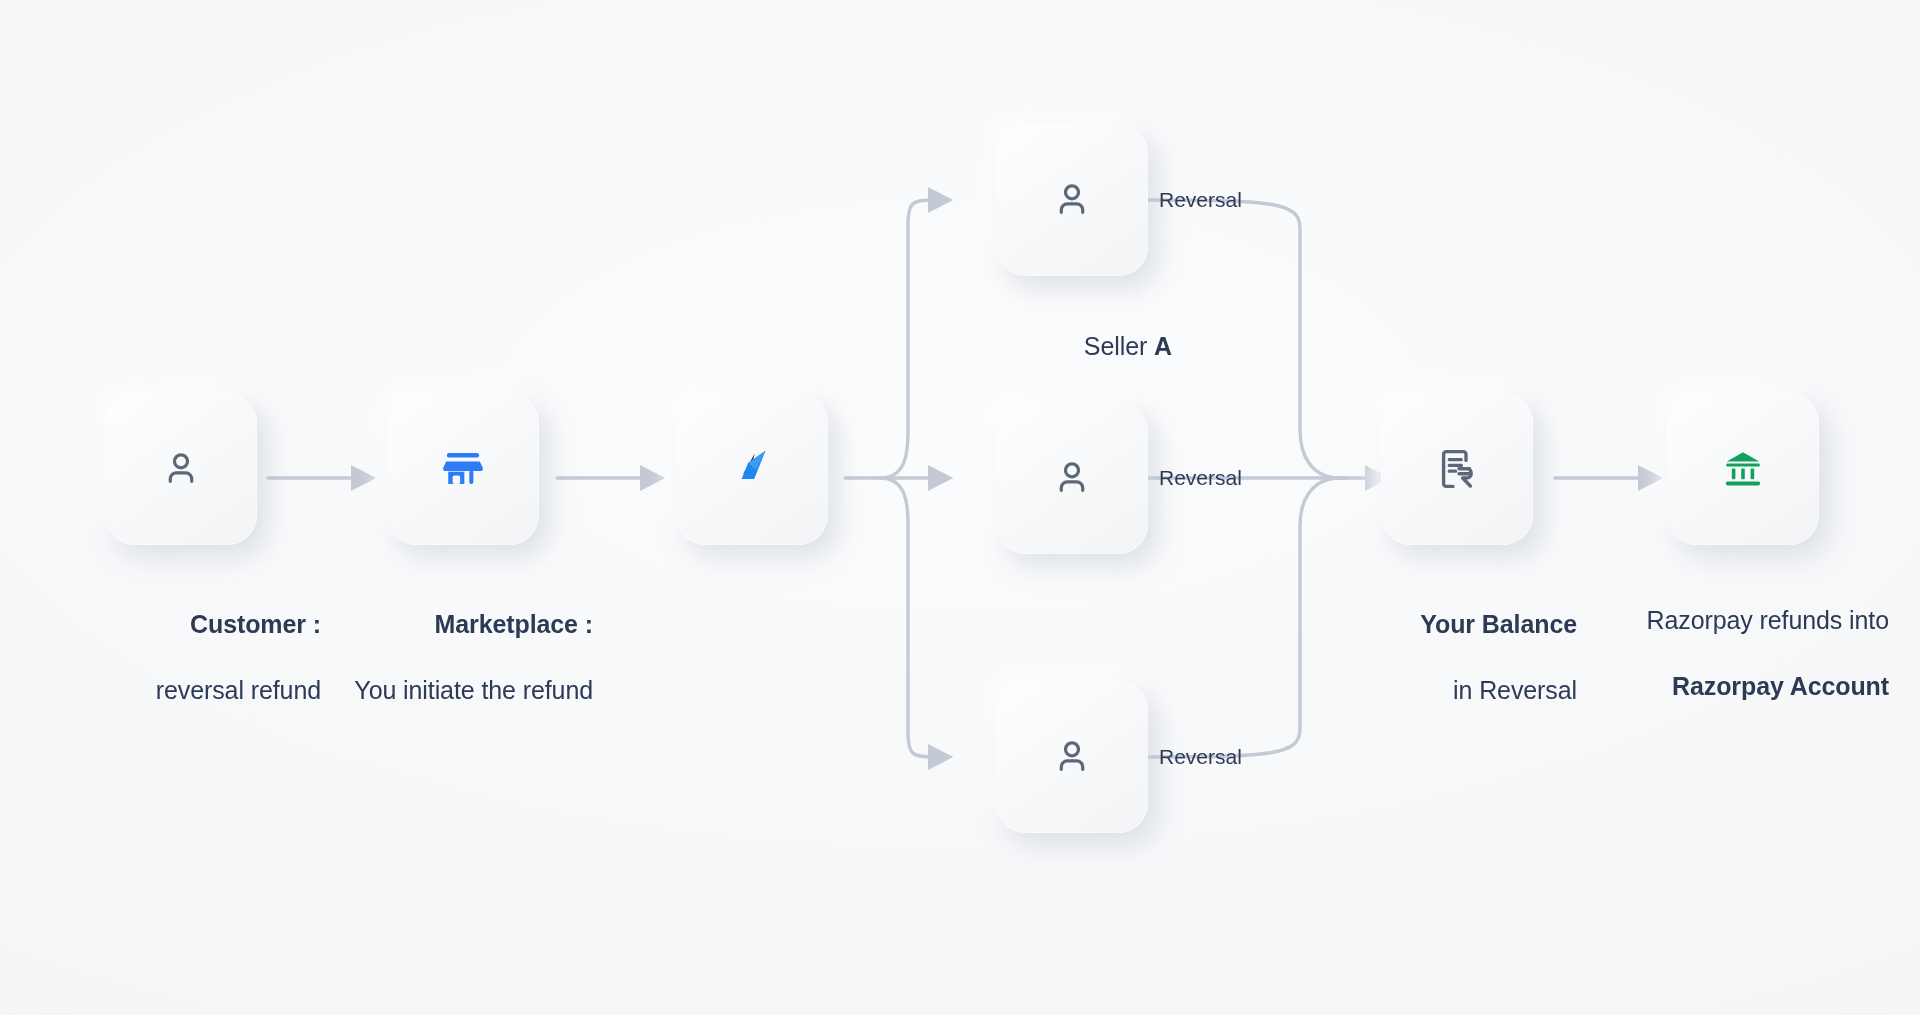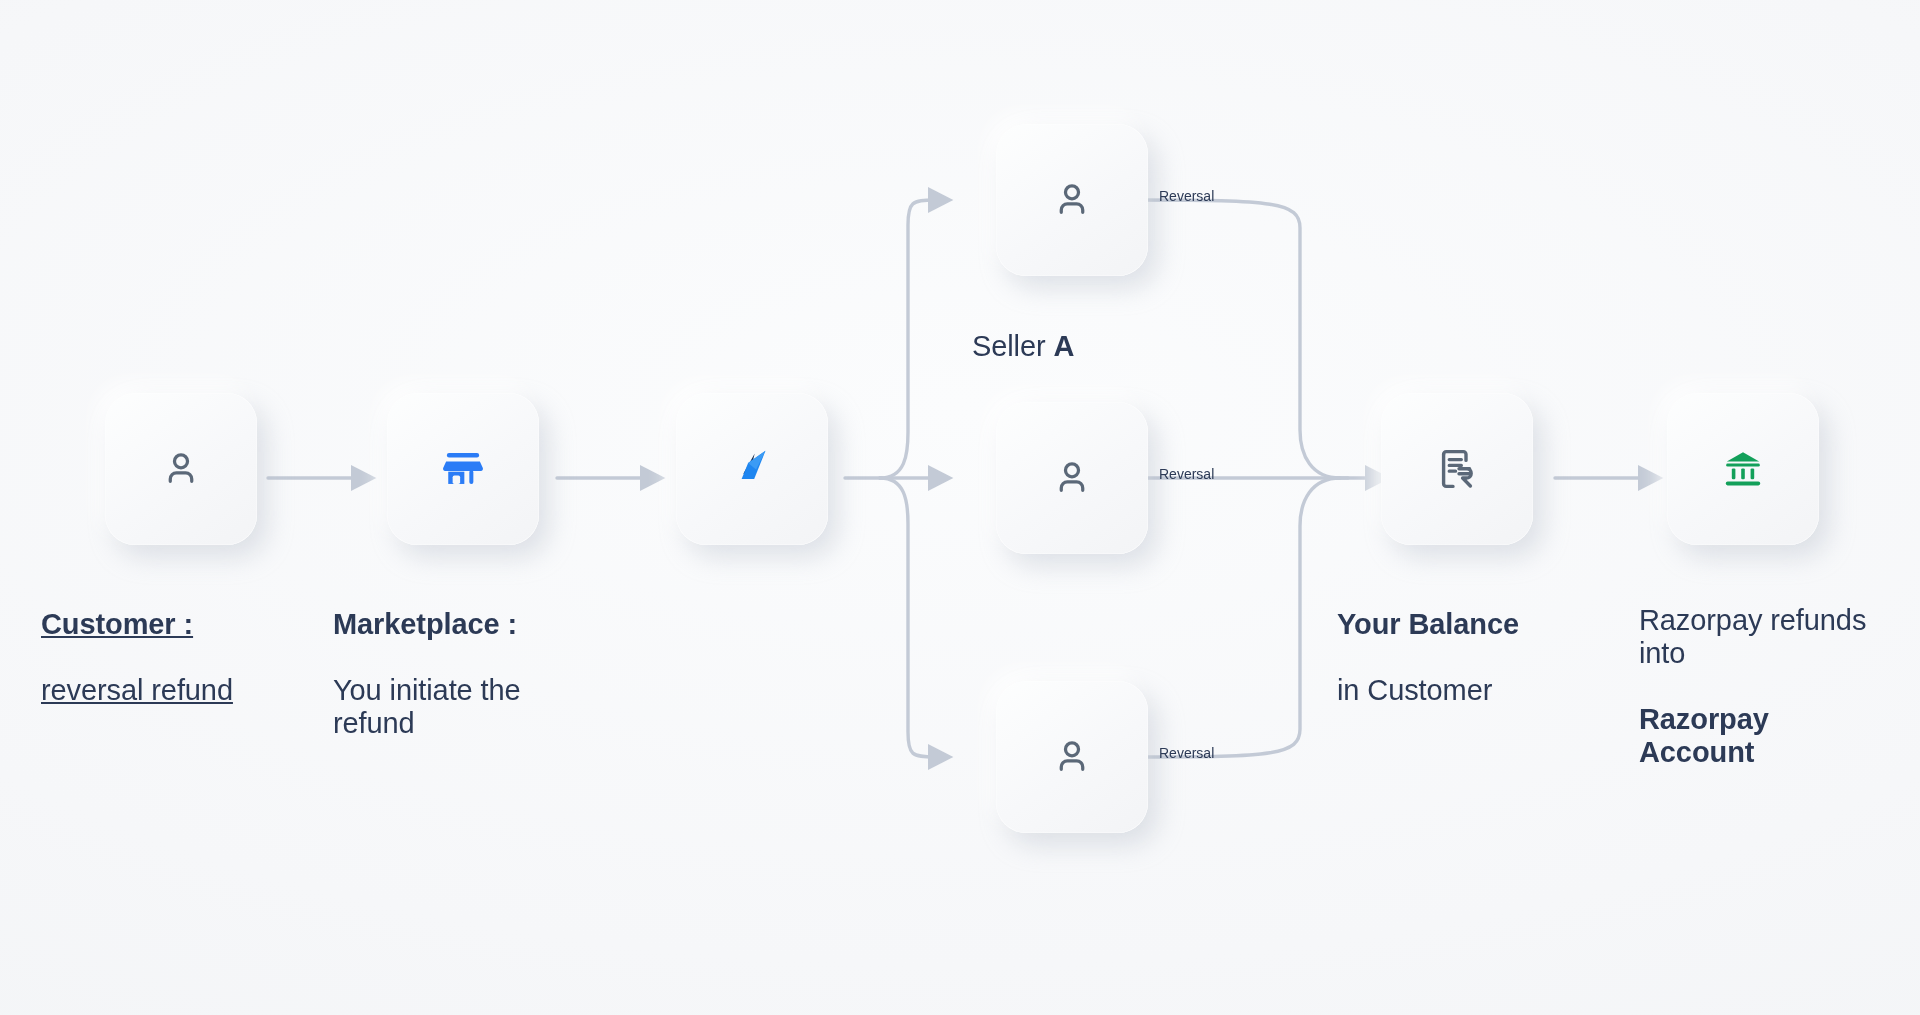--- a/index.html
+++ b/index.html
@@ -22,34 +22,34 @@
     background: linear-gradient(145deg, #fdfefe 0%, #f7f8fa 55%, #f3f4f6 100%);
     box-shadow:
       10px 12px 26px rgba(180,188,200,0.40),
       -8px -9px 20px rgba(255,255,255,0.95),
       inset 0 0 0 0.5px rgba(255,255,255,0.7);
     display: flex; align-items: center; justify-content: center;
   }
 
   .caption {
     position: absolute;
-    text-align: left;
+    text-align: right;
     color: #2c3a56;
-    font-size: 29px;
+    font-size: 25px;
     line-height: 33px;
     letter-spacing: -0.1px;
     white-space: pre-line;
   }
   .caption b { font-weight: 700; }
   .caption .reg { font-weight: 400; }
 
   .edge-label {
     position: absolute;
     color: #2c3a56;
-    font-size: 14px;
+    font-size: 21px;
     font-weight: 400;
     white-space: nowrap;
   }
 </style>
 </head>
 <body>
 
 <div id="stage">
 
   <svg class="wires" viewBox="0 0 1920 1015" xmlns="http://www.w3.org/2000/svg">
@@ -84,21 +84,21 @@
       <line x1="1555" y1="478" x2="1645" y2="478" marker-end="url(#ah)"></line>
     </g>
   </svg>
 
   <div class="card" style="left:105px; top:393px; width:152px; height:152px;">
     <svg width="46" height="46" viewBox="0 0 24 24" fill="none">
       <circle cx="12" cy="8" r="3.4" stroke="#5b6878" stroke-width="1.7"></circle>
       <path d="M6.4 18.4v-1.2a3.2 3.2 0 0 1 3.2-3.2h4.8a3.2 3.2 0 0 1 3.2 3.2v1.2" stroke="#5b6878" stroke-width="1.7" stroke-linecap="round"></path>
     </svg>
   </div>
-  <div class="caption" style="left:41px; top:575px; width:280px;text-decoration:underline;">
+  <div class="caption" style="left:41px; top:575px; width:280px;">
     <b>Customer :</b><br>
     <span class="reg">reversal refund</span>
   </div>
 
   <div class="card" style="left:387px; top:393px; width:152px; height:152px;">
     <svg width="46" height="46" viewBox="0 0 24 24">
       <rect x="3.6" y="3.6" width="16.8" height="2.4" rx="1.1" fill="#2b7cf6"></rect>
       <path d="M3.2 8.1h17.6l1.5 3.3a1.1 1.1 0 0 1-1 1.6H2.7a1.1 1.1 0 0 1-1-1.6z" fill="#2b7cf6"></path>
       <path d="M4.3 13.4h8.4v6.4H4.3z" fill="#2b7cf6"></path>
       <rect x="6.6" y="15.4" width="3.9" height="4.4" rx="0.9" fill="#f7f8fa"></rect>
@@ -148,21 +148,21 @@
   <div class="card" style="left:1381px; top:393px; width:152px; height:152px;">
     <svg width="48" height="48" viewBox="0 0 24 24" fill="none">
       <path d="M5.3 4.6a1.3 1.3 0 0 1 1.3-1.3h8.6a1.3 1.3 0 0 1 1.3 1.3v3.1" stroke="#5b6878" stroke-width="1.7" stroke-linecap="round"></path>
       <path d="M5.3 4.6v14.8a1.3 1.3 0 0 0 1.3 1.3h3.4" stroke="#5b6878" stroke-width="1.7" stroke-linecap="round"></path>
       <path d="M8.1 7.3h6.1M8.1 10.2h6.1M8.1 13.1h3.2" stroke="#5b6878" stroke-width="1.6" stroke-linecap="round"></path>
       <path d="M13.0 11.9h5.3M13.0 14.4h5.3M17.0 11.9c1.3 0 2.1 1.1 2.1 2.3 0 1.4-1.0 2.3-2.4 2.3h-1.9l3.9 4.0" stroke="#5b6878" stroke-width="1.7" stroke-linecap="round" stroke-linejoin="round"></path>
     </svg>
   </div>
   <div class="caption" style="left:1337px; top:575px; width:240px;">
     <b>Your Balance</b><br>
-    <span class="reg">in Customer</span>
+    <span class="reg">in Reversal</span>
   </div>
 
   <div class="card" style="left:1667px; top:393px; width:152px; height:152px;">
     <svg width="48" height="48" viewBox="0 0 24 24" fill="none">
       <path d="M12 3.6 3.9 8.3h16.2z" fill="#13a05a"></path>
       <rect x="3.6" y="9.3" width="16.8" height="1.5" rx="0.7" fill="#13a05a"></rect>
       <rect x="6.4" y="11.7" width="1.8" height="5.4" rx="0.6" fill="#13a05a"></rect>
       <rect x="11.1" y="11.7" width="1.8" height="5.4" rx="0.6" fill="#13a05a"></rect>
       <rect x="15.8" y="11.7" width="1.8" height="5.4" rx="0.6" fill="#13a05a"></rect>
       <rect x="3.4" y="18.2" width="17.2" height="2.0" rx="0.9" fill="#13a05a"></rect>

